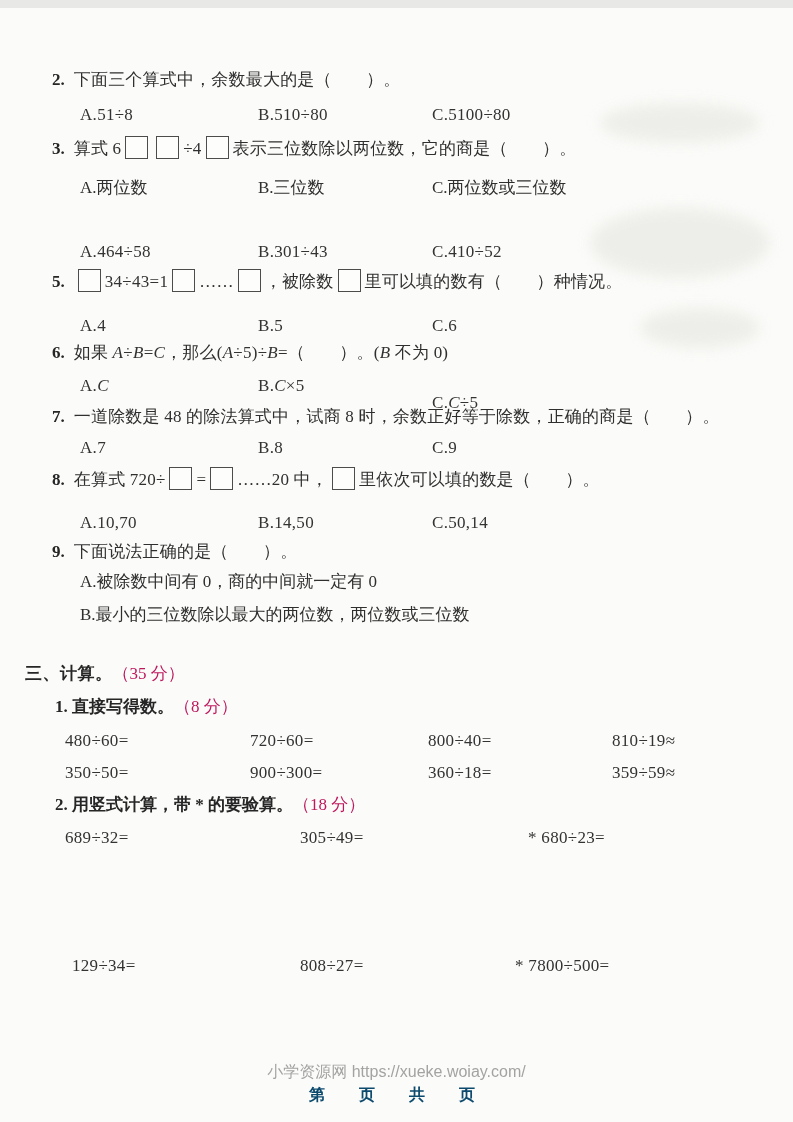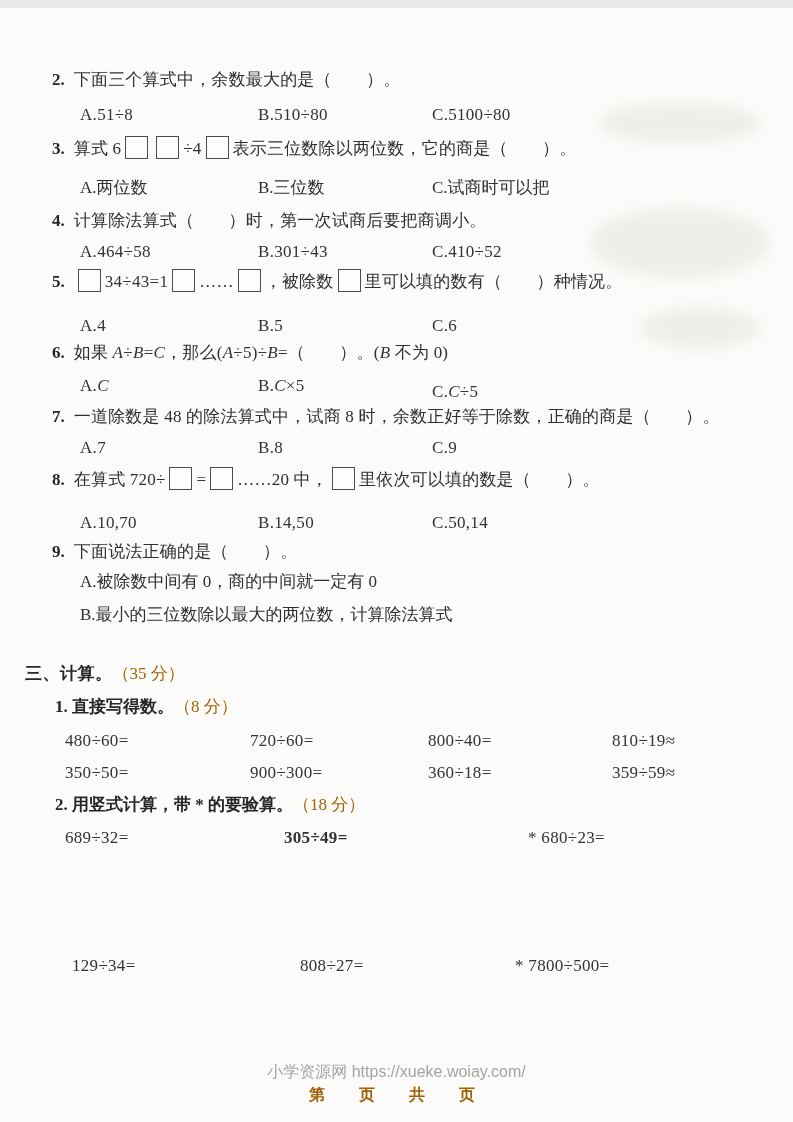--- a/index.html
+++ b/index.html
@@ -16,25 +16,25 @@
   .line{position:absolute;white-space:nowrap;line-height:1.45;}
   .qnum{font-weight:700;color:#262626;margin-right:9px;}
   .stem{letter-spacing:0.2px;}
   .box{
     display:inline-block;width:21px;height:21px;
     border:1.3px solid #4c4c4c;background:#fdfdfc;
     vertical-align:-5px;margin:0 4px;
   }
   .it{font-style:italic;}
   .sec-head{font-weight:700;color:#262626;letter-spacing:0.5px;}
-  .sec-pts{font-weight:400;color:#a16207;}
+  .sec-pts{font-weight:400;color:#be185d;}
   .sub-head{font-weight:700;color:#262626;}
   .calc{letter-spacing:0.3px;color:#333;text-align:right;}
   .footer-site{position:absolute;left:0;width:100%;text-align:center;color:#a3a3a1;font-size:16px;font-family:"Liberation Sans","DejaVu Sans",sans-serif;}
-  .footer-page{position:absolute;left:0;width:100%;text-align:center;color:#a16207;font-size:16px;letter-spacing:9px;font-weight:700;font-family:"Liberation Sans","DejaVu Sans",sans-serif;}
+  .footer-page{position:absolute;left:0;width:100%;text-align:center;color:#0c4a6e;font-size:16px;letter-spacing:9px;font-weight:700;font-family:"Liberation Sans","DejaVu Sans",sans-serif;}
   .smudge{position:absolute;border-radius:50%;background:#ecece8;filter:blur(7px);opacity:0.9;}
 </style>
 </head>
 <body>
 
 <div class="page">
 
   <div class="smudge" style="left:600px;top:95px;width:160px;height:40px;"></div>
   <div class="smudge" style="left:590px;top:200px;width:180px;height:70px;"></div>
   <div class="smudge" style="left:640px;top:300px;width:120px;height:40px;"></div>
@@ -44,62 +44,59 @@
   </div>
   <span class="line calc" style="left:80px;top:95px;">A.51÷8</span>
   <span class="line calc" style="left:258px;top:95px;">B.510÷80</span>
   <span class="line calc" style="left:432px;top:95px;">C.5100÷80</span>
 
   <div class="line" style="left:52px;top:128px;">
     <span class="qnum">3.</span><span class="stem">算式 6</span><span class="box"></span><span class="box"></span><span class="stem">÷4</span><span class="box"></span><span class="stem">表示三位数除以两位数，它的商是（　　）。</span>
   </div>
   <span class="line" style="left:80px;top:168px;">A.两位数</span>
   <span class="line" style="left:258px;top:168px;">B.三位数</span>
-  <span class="line" style="left:432px;top:168px;">C.试商时可以把</span>
+  <span class="line" style="left:432px;top:168px;">C.两位数或三位数</span>
 
-  <div class="line" style="left:52px;top:201px;">
-    <span class="qnum">4.</span><span class="stem">计算除法算式（　　）时，第一次试商后要把商调小。</span>
-  </div>
   <span class="line calc" style="left:80px;top:232px;font-family:Liberation Serif, serif;">A.464÷58</span>
   <span class="line calc" style="left:258px;top:232px;">B.301÷43</span>
   <span class="line calc" style="left:432px;top:232px;">C.410÷52</span>
 
   <div class="line" style="left:52px;top:261px;">
     <span class="qnum">5.</span><span class="box"></span><span class="stem calc">34÷43=1</span><span class="box"></span><span class="stem">……</span><span class="box"></span><span class="stem">，被除数</span><span class="box"></span><span class="stem">里可以填的数有（　　）种情况。</span>
   </div>
   <span class="line calc" style="left:80px;top:306px;">A.4</span>
   <span class="line calc" style="left:258px;top:306px;">B.5</span>
   <span class="line calc" style="left:432px;top:306px;">C.6</span>
 
   <div class="line" style="left:52px;top:333px;">
     <span class="qnum">6.</span><span class="stem">如果 </span><span class="it calc">A</span><span class="calc">÷</span><span class="it calc">B</span><span class="calc">=</span><span class="it calc">C</span><span class="stem">，那么(</span><span class="it calc">A</span><span class="calc">÷5)÷</span><span class="it calc">B</span><span class="stem">=（　　）。(</span><span class="it calc">B</span><span class="stem"> 不为 0)</span>
   </div>
   <span class="line calc" style="left:80px;top:366px;"><span>A.</span><span class="it">C</span></span>
   <span class="line calc" style="left:258px;top:366px;"><span>B.</span><span class="it">C</span><span>×5</span></span>
-  <span class="line calc" style="left:432px;top:372px;"><span>C.</span><span class="it">C</span><span>÷5</span></span>
+  <span class="line calc" style="left:432px;top:383px;"><span>C.</span><span class="it">C</span><span>÷5</span></span>
 
   <div class="line" style="left:52px;top:397px;">
     <span class="qnum">7.</span><span class="stem">一道除数是 48 的除法算式中，试商 8 时，余数正好等于除数，正确的商是（　　）。</span>
   </div>
   <span class="line calc" style="left:80px;top:428px;">A.7</span>
   <span class="line calc" style="left:258px;top:428px;">B.8</span>
   <span class="line calc" style="left:432px;top:428px;">C.9</span>
 
   <div class="line" style="left:52px;top:459px;">
     <span class="qnum">8.</span><span class="stem">在算式 720÷</span><span class="box"></span><span class="calc">=</span><span class="box"></span><span class="stem">……20 中，</span><span class="box"></span><span class="stem">里依次可以填的数是（　　）。</span>
   </div>
   <span class="line calc" style="left:80px;top:503px;">A.10,70</span>
   <span class="line calc" style="left:258px;top:503px;">B.14,50</span>
   <span class="line calc" style="left:432px;top:503px;">C.50,14</span>
 
   <div class="line" style="left:52px;top:532px;">
     <span class="qnum">9.</span><span class="stem">下面说法正确的是（　　）。</span>
   </div>
   <span class="line" style="left:80px;top:562px;">A.被除数中间有 0，商的中间就一定有 0</span>
-  <span class="line" style="left:80px;top:595px;">B.最小的三位数除以最大的两位数，计算除法算式</span>
+  <span class="line" style="left:80px;top:595px;">B.最小的三位数除以最大的两位数，两位数或三位数</span>
 
   <div class="line" style="left:25px;top:654px;">
     <span class="sec-head">三、计算。</span><span class="sec-pts">（35 分）</span>
   </div>
 
   <div class="line" style="left:55px;top:687px;">
     <span class="sub-head">1. 直接写得数。</span><span class="sec-pts">（8 分）</span>
   </div>
   <span class="line calc" style="left:65px;top:721px;">480÷60=</span>
   <span class="line calc" style="left:250px;top:721px;">720÷60=</span>
@@ -107,21 +104,21 @@
   <span class="line calc" style="left:612px;top:721px;">810÷19≈</span>
   <span class="line calc" style="left:65px;top:753px;">350÷50=</span>
   <span class="line calc" style="left:250px;top:753px;">900÷300=</span>
   <span class="line calc" style="left:428px;top:753px;">360÷18=</span>
   <span class="line calc" style="left:612px;top:753px;">359÷59≈</span>
 
   <div class="line" style="left:55px;top:785px;">
     <span class="sub-head">2. 用竖式计算，带 * 的要验算。</span><span class="sec-pts">（18 分）</span>
   </div>
   <span class="line calc" style="left:65px;top:818px;">689÷32=</span>
-  <span class="line calc" style="left:284px;top:818px;font-weight:bold;">305÷49=</span>
+  <span class="line calc" style="left:300px;top:818px;">305÷49=</span>
   <span class="line calc" style="left:528px;top:818px;">* 680÷23=</span>
   <span class="line calc" style="left:72px;top:946px;">129÷34=</span>
   <span class="line calc" style="left:300px;top:946px;">808÷27=</span>
   <span class="line calc" style="left:515px;top:946px;">* 7800÷500=</span>
 
   <div class="footer-site" style="top:1054px;">小学资源网 https://xueke.woiay.com/</div>
   <div class="footer-page" style="top:1077px;">第　页　共　页</div>
 
 </div>
 

